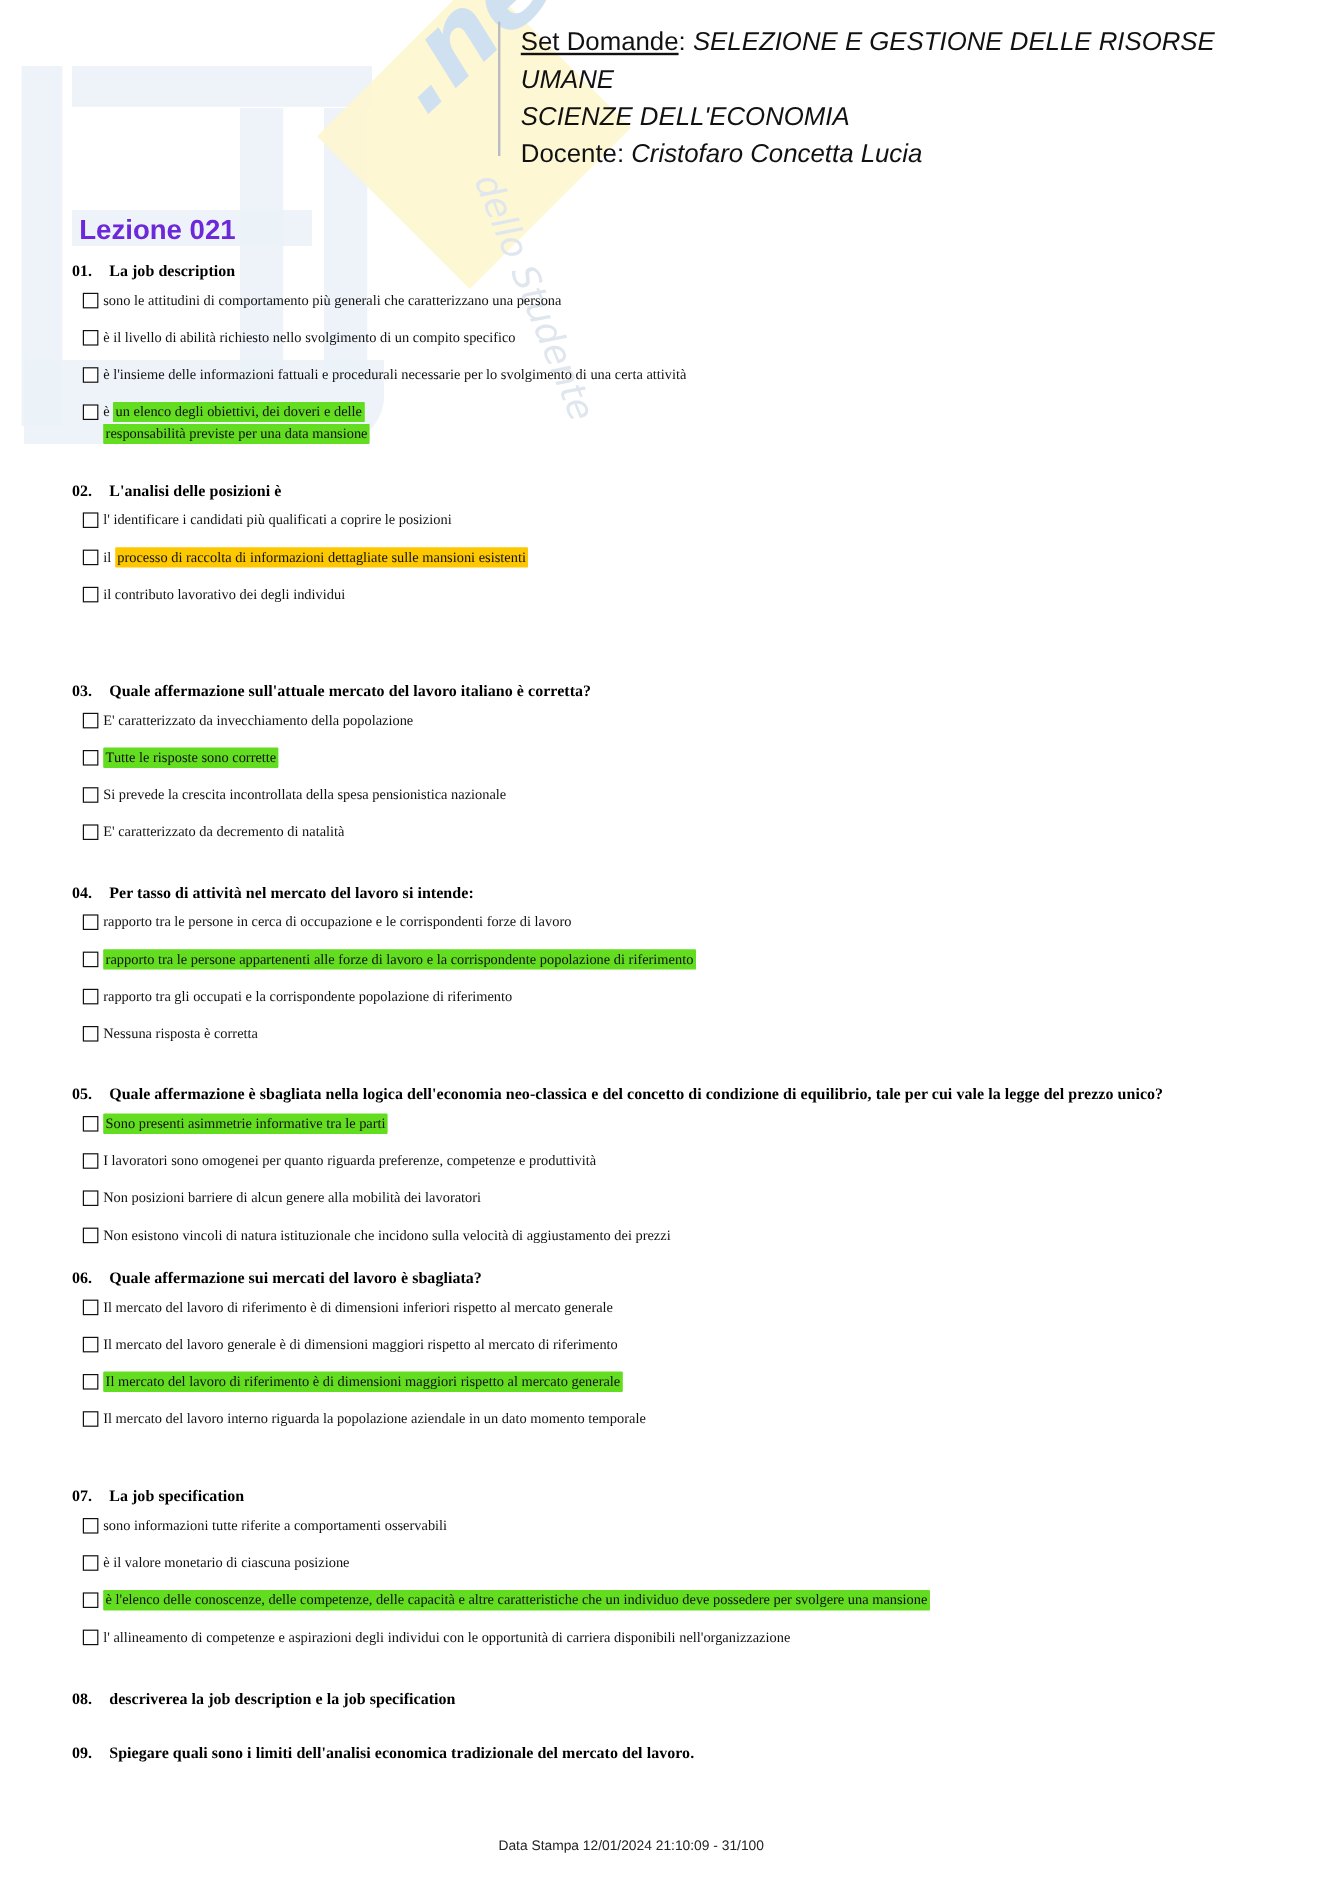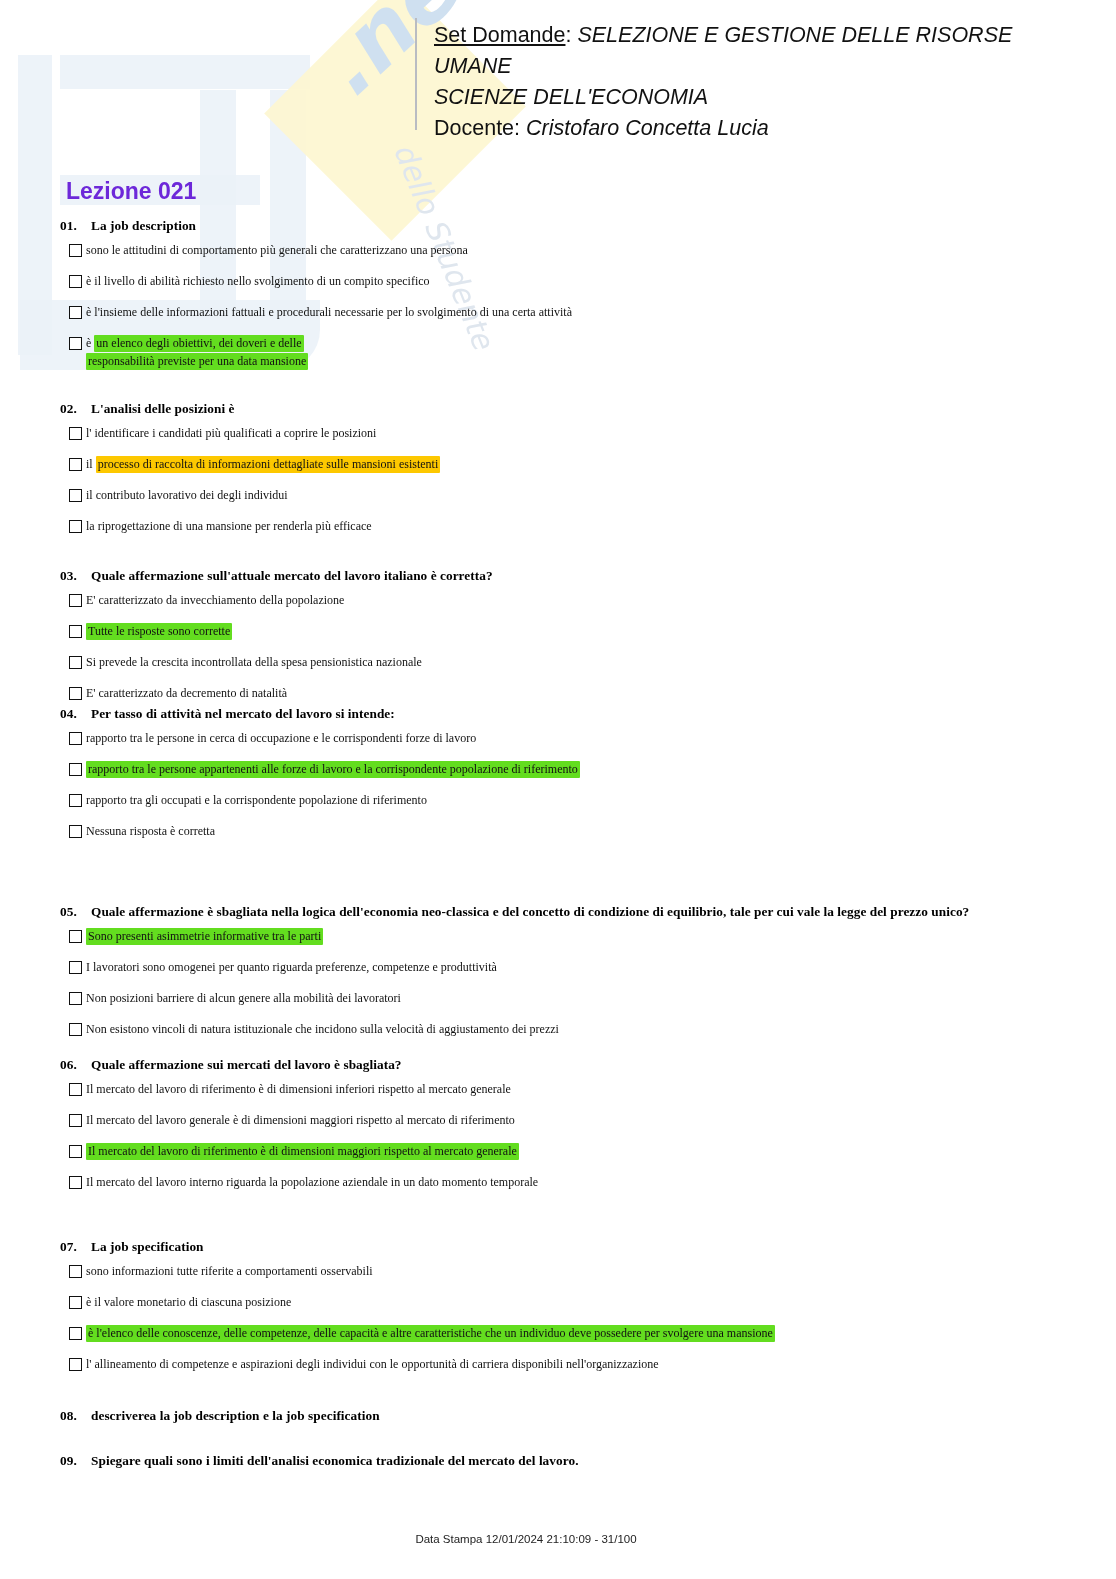--- a/index.html
+++ b/index.html
@@ -259,24 +259,20 @@
           <span class="ans-text">l' identificare i candidati più qualificati a coprire le posizioni</span>
         </div>
         <div class="ans-row">
           <span class="cbox"></span>
           <span class="ans-text"><span>il </span><mark class="hl-yellow">processo di raccolta di informazioni dettagliate sulle mansioni esistenti</mark></span>
         </div>
         <div class="ans-row">
           <span class="cbox"></span>
           <span class="ans-text">il contributo lavorativo dei degli individui</span>
         </div>
-        <div class="ans-row">
-          <span class="cbox"></span>
-          <span class="ans-text">la riprogettazione di una mansione per renderla più efficace</span>
-        </div>
       </div>
     </div>
 
     <div class="qblock" style="top:568px;">
       <div class="qtitle">
         <span class="qnum">03.</span><span>Quale affermazione sull'attuale mercato del lavoro italiano è corretta?</span>
       </div>
       <div class="answers">
         <div class="ans-row">
           <span class="cbox"></span>
@@ -290,21 +286,21 @@
           <span class="cbox"></span>
           <span class="ans-text">Si prevede la crescita incontrollata della spesa pensionistica nazionale</span>
         </div>
         <div class="ans-row">
           <span class="cbox"></span>
           <span class="ans-text">E' caratterizzato da decremento di natalità</span>
         </div>
       </div>
     </div>
 
-    <div class="qblock" style="top:706px;">
+    <div class="qblock" style="top:736px;">
       <div class="qtitle">
         <span class="qnum">04.</span><span>Per tasso di attività nel mercato del lavoro si intende:</span>
       </div>
       <div class="answers">
         <div class="ans-row">
           <span class="cbox"></span>
           <span class="ans-text">rapporto tra le persone in cerca di occupazione e le corrispondenti forze di lavoro</span>
         </div>
         <div class="ans-row">
           <span class="cbox"></span>

